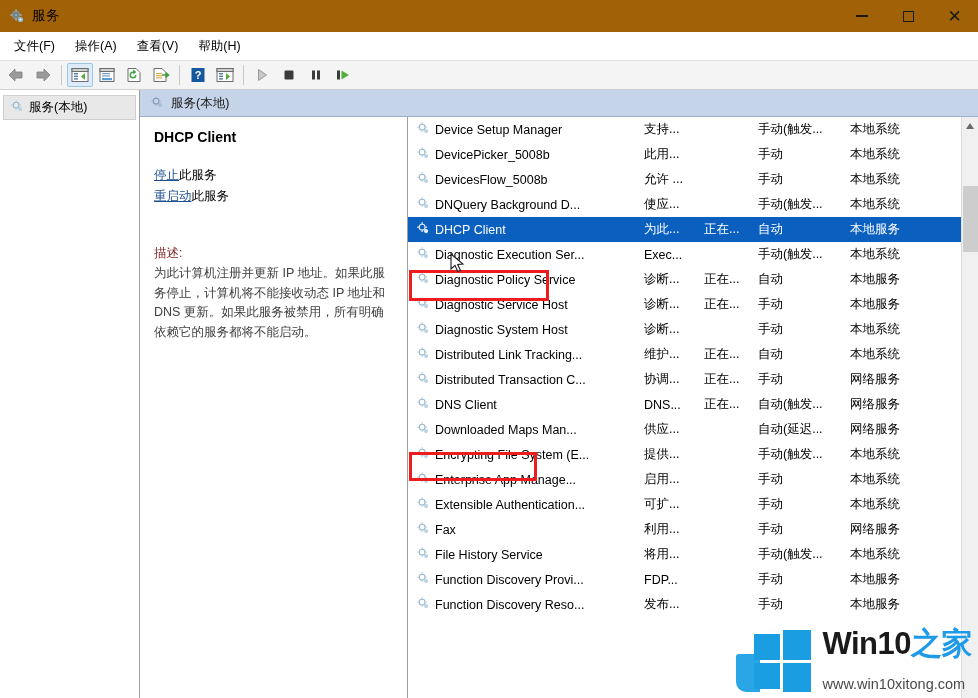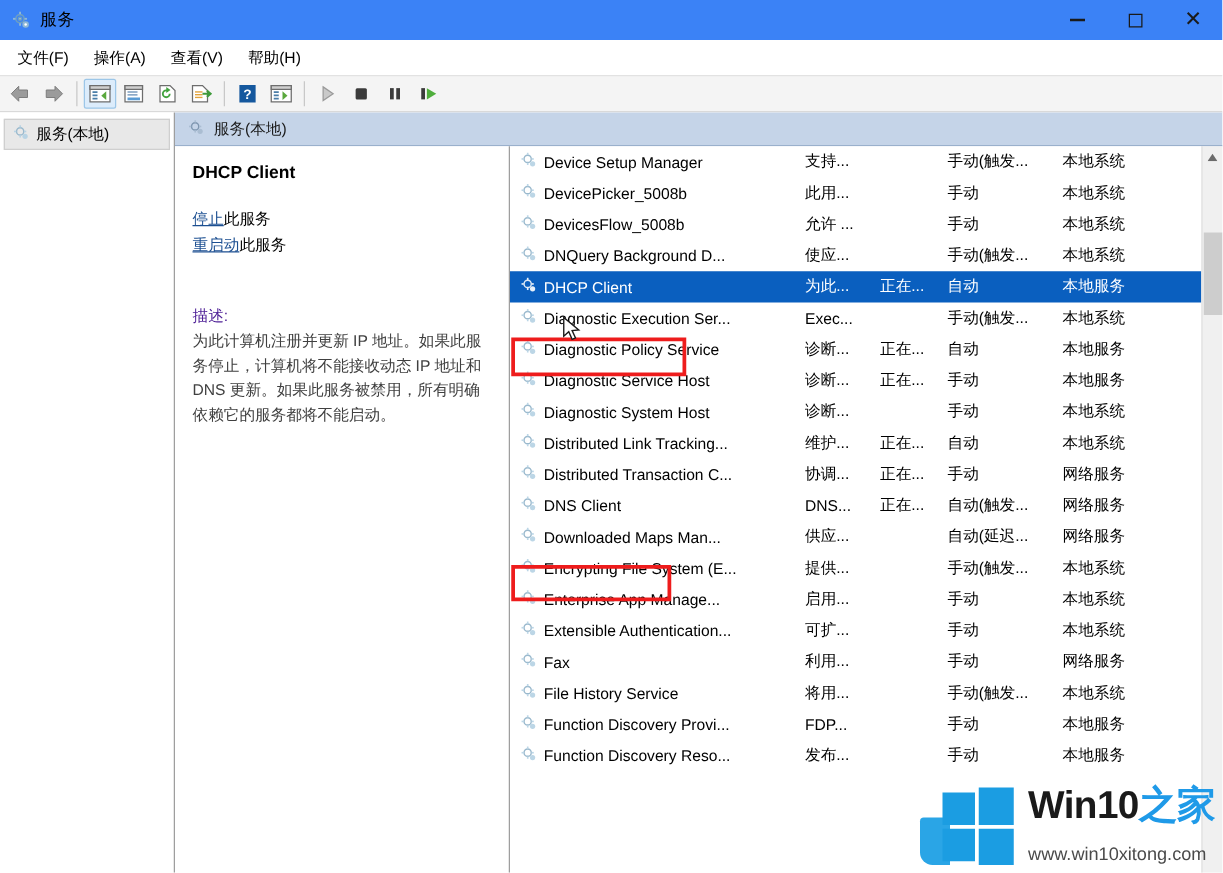--- a/index.html
+++ b/index.html
@@ -5,21 +5,21 @@
   * { box-sizing: border-box; margin: 0; padding: 0; }
   body {
     width: 978px; height: 698px;
     font-family: "Liberation Sans", "DejaVu Sans", sans-serif;
     background: #ffffff;
     overflow: hidden;
     position: relative;
   }
   
   .titlebar {
-    height: 32px; background: #3b82f6;
+    height: 32px; background: #a16207;
     display: flex; align-items: center;
     position: relative;
   }
   .title-icon {
     width: 16px; height: 16px; margin-left: 9px; margin-right: 7px;
     position: relative; flex: 0 0 auto;
   }
   .title-text { font-size: 13.5px; color: #000; letter-spacing: .5px; }
   .winbtns { position: absolute; right: 0; top: 0; height: 32px; display: flex; }
   .winbtn {
@@ -75,21 +75,21 @@
   .pane-split { flex: 1 1 auto; display: flex; min-height: 0; position: relative; }
   
   .details {
     width: 268px; flex: 0 0 268px;
     border-right: 1px solid #9e9e9e;
     padding: 12px 14px 0 14px; background: #fff;
   }
   .svc-title { font-size: 14px; font-weight: bold; color: #000; margin-bottom: 22px; }
   .svc-link { font-size: 12.5px; color: #000; margin-bottom: 4px; line-height: 17px; }
   .svc-link a { color: #1c4f91; text-decoration: underline; }
-  .desc-label { font-size: 12.5px; color: #4c1d95; margin-top: 40px; margin-bottom: 2px; }
+  .desc-label { font-size: 12.5px; color: #7f1d1d; margin-top: 40px; margin-bottom: 2px; }
   .desc-body { font-size: 12.5px; color: #404040; line-height: 19.5px; }
   
   .listcol { flex: 1 1 auto; display: flex; flex-direction: column; min-width: 0; position: relative; background:#fff;}
   .lst-header {
     display: flex; height: 27px; background: #fdfdfd;
     border-bottom: 1px solid #dedede; flex: 0 0 27px;
     font-size: 12.5px; color: #1b1b1b;
   }
   .hcell {
     display: flex; align-items: center; padding-left: 8px;

